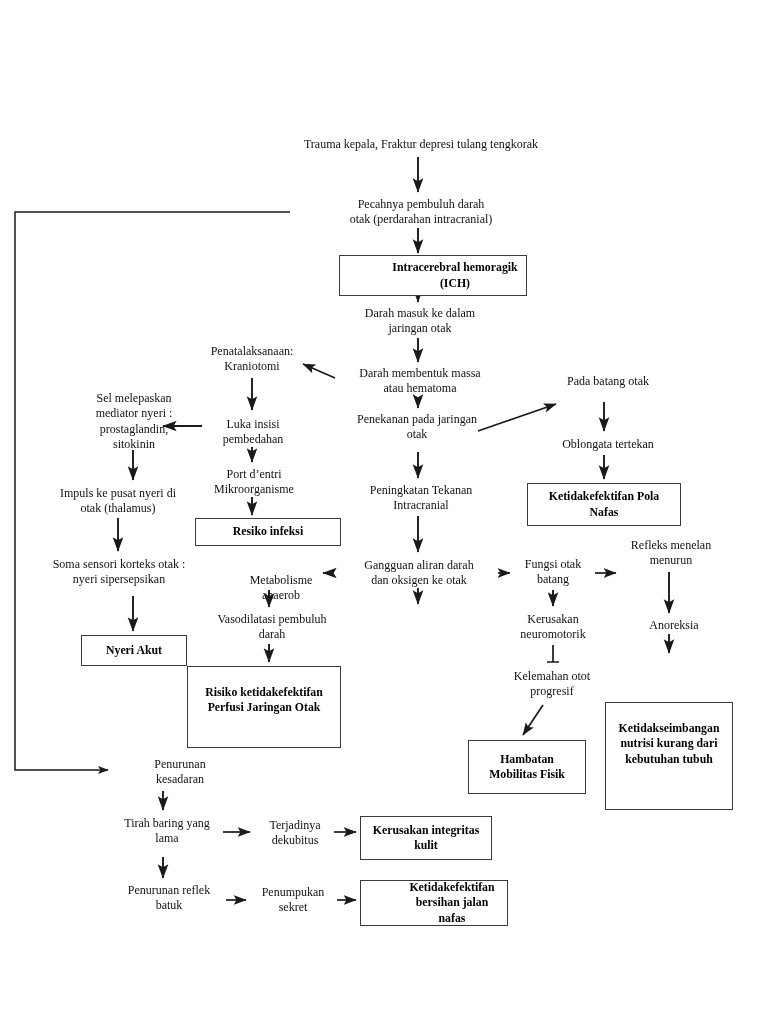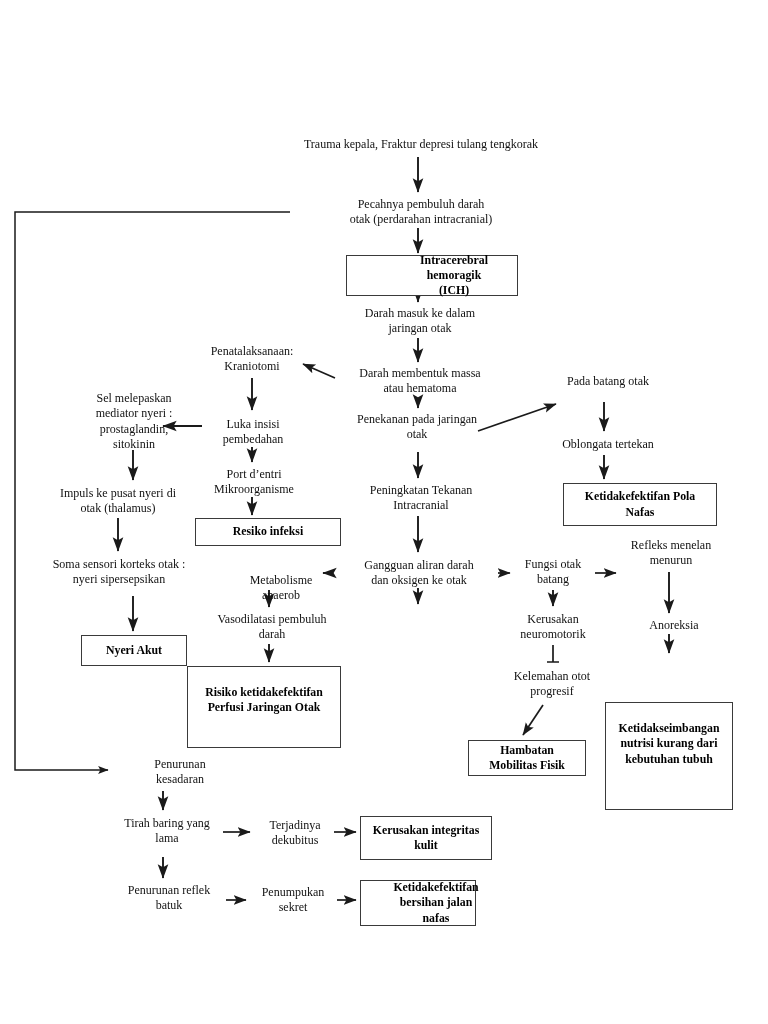--- a/index.html
+++ b/index.html
@@ -118,31 +118,31 @@
       <div class="node" style="left: 112px; top: 816px; width: 110px;">Tirah baring yang
 lama</div>
       <div class="node" style="left: 256px; top: 818px; width: 78px;">Terjadinya
 dekubitus</div>
       <div class="node" style="left: 113px; top: 883px; width: 112px;">Penurunan reflek
 batuk</div>
       <div class="node" style="left: 249px; top: 885px; width: 88px;">Penumpukan
 sekret</div>
     </div>
   <div id="box-layer">
-      <div class="box" style="left: 346px; top: 255px; width: 172px; height: 41px; border-color: rgb(58, 58, 58); padding-left: 48px;">Intracerebral hemoragik
+      <div class="box" style="left: 339px; top: 255px; width: 188px; height: 41px; border-color: rgb(58, 58, 58); padding-left: 48px;">Intracerebral hemoragik
 (ICH)</div>
       <div class="box" style="left: 195px; top: 518px; width: 146px; height: 28px; border-color: rgb(58, 58, 58);">Resiko infeksi</div>
       <div class="box" style="left: 81px; top: 635px; width: 106px; height: 31px; border-color: rgb(58, 58, 58);">Nyeri Akut</div>
       <div class="box topal" style="left: 187px; top: 666px; width: 154px; height: 82px; border-color: rgb(58, 58, 58);">Risiko ketidakefektifan
 Perfusi Jaringan Otak</div>
-      <div class="box" style="left: 527px; top: 483px; width: 154px; height: 43px; border-color: rgb(58, 58, 58); margin-left: 36px;">Ketidakefektifan Pola
+      <div class="box" style="left: 527px; top: 483px; width: 154px; height: 43px; border-color: rgb(58, 58, 58);">Ketidakefektifan Pola
 Nafas</div>
       <div class="box topal" style="left: 605px; top: 657px; width: 128px; height: 108px; border-color: rgb(58, 58, 58); margin-top: 45px;">Ketidakseimbangan
 nutrisi kurang dari
 kebutuhan tubuh</div>
-      <div class="box" style="left: 468px; top: 740px; width: 118px; height: 36px; border-color: rgb(58, 58, 58);">Hambatan
+      <div class="box" style="left: 468px; top: 740px; width: 118px; height: 54px; border-color: rgb(58, 58, 58);">Hambatan
 Mobilitas Fisik</div>
       <div class="box" style="left: 360px; top: 816px; width: 132px; height: 44px; border-color: rgb(58, 58, 58);">Kerusakan integritas
 kulit</div>
-      <div class="box" style="left: 360px; top: 880px; width: 116px; height: 46px; border-color: rgb(58, 58, 58); padding-left: 40px;">Ketidakefektifan
+      <div class="box" style="left: 360px; top: 880px; width: 148px; height: 46px; border-color: rgb(58, 58, 58); padding-left: 40px;">Ketidakefektifan
 bersihan jalan nafas</div>
     </div>
 </div>
 
 </body></html>

